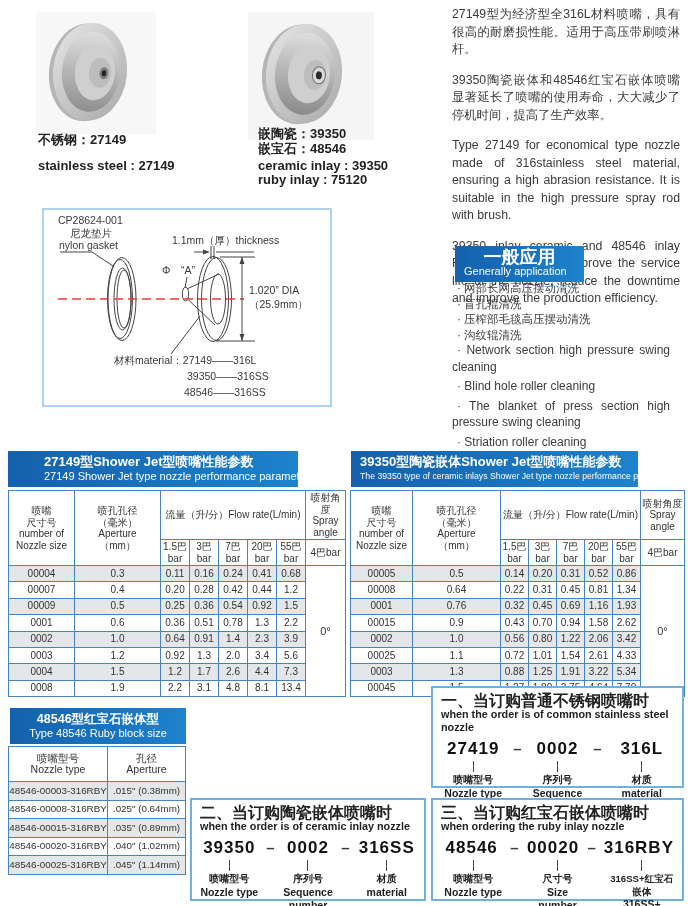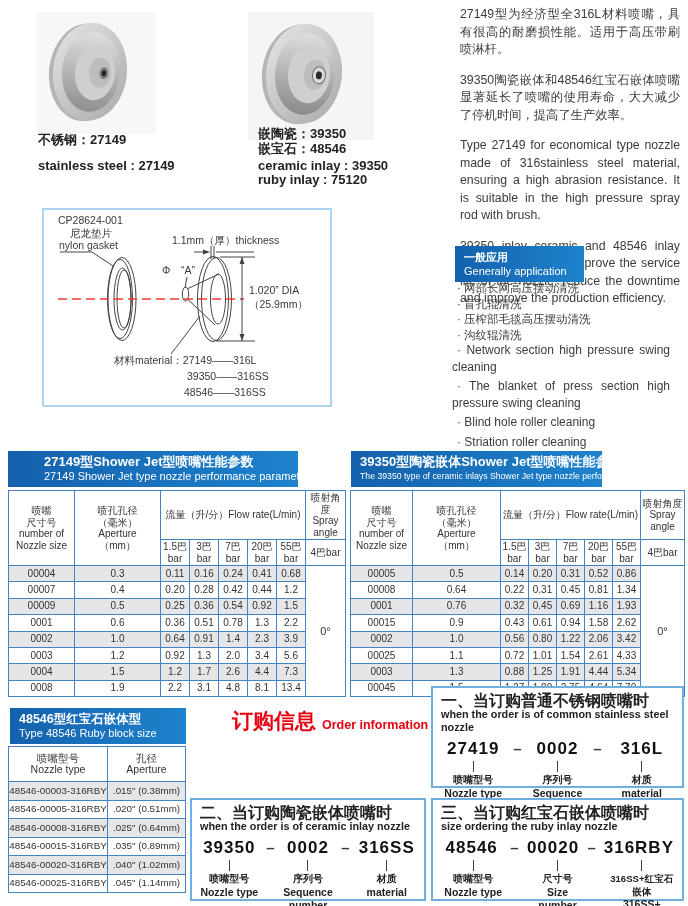--- a/index.html
+++ b/index.html
@@ -4,21 +4,21 @@
 <style>
   html,body{margin:0;padding:0;background:#fff;}
   .page{position:relative;width:688px;height:906px;background:#ffffff;overflow:hidden;
         font-family:"Liberation Sans",sans-serif;color:#3c3c3c;}
   .abs{position:absolute;}
 
   
   .photo-label{font-size:13px;font-weight:700;color:#222;line-height:15px;}
 
   
-  .intro-p{font-size:12.3px;line-height:17.5px;text-align:justify;margin:0 0 13px 8px;color:#3b3b3b;}
+  .intro-p{font-size:12.3px;line-height:17.5px;text-align:justify;margin:0 0 13px 0;color:#3b3b3b;}
 
   
   .band{background:linear-gradient(90deg,#1461ad,#1e82cc);color:#fff;padding:3px 9px 4px 9px;box-sizing:border-box;}
   .band .cn{font-size:13px;font-weight:700;line-height:16px;white-space:nowrap;}
   .band .en{font-size:11px;font-weight:400;line-height:13px;white-space:nowrap;}
   .band .en.small{font-size:8.7px;}
 
   
   .bullets-cn div{font-size:11.5px;line-height:15.5px;color:#3b3b3b;text-indent:4px;}
   .bullets-cn div::before{content:"· ";}
@@ -120,33 +120,33 @@
   <div class="abs photo-label" style="left:258px;top:172px;">ruby inlay : 75120</div>
 
   <div class="abs" style="left:452px;top:6px;width:228px;">
     <p class="intro-p">27149型为经济型全316L材料喷嘴，具有很高的耐磨损性能。适用于高压带刷喷淋杆。</p>
     <p class="intro-p">39350陶瓷嵌体和48546红宝石嵌体喷嘴显著延长了喷嘴的使用寿命，大大减少了停机时间，提高了生产效率。</p>
     <p class="intro-p">Type 27149 for economical type nozzle made of 316stainless steel material, ensuring a high abrasion resistance. It is suitable in the high pressure spray rod with brush.</p>
     <p class="intro-p" style="margin-bottom:0;">39350 inlay ceramic and 48546 inlay Ruby can markedly improve the service life of the nozzle, reduce the downtime and improve the production efficiency.</p>
   </div>
 
   <div class="abs band" style="left:455px;top:246px;width:129px;">
-    <div class="cn" style="font-size:11px;">一般应用</div>
+    <div class="cn" style="font-size:18px;text-align:center;">一般应用</div>
     <div class="en">Generally application</div>
   </div>
   <div class="abs bullets-cn" style="left:453px;top:281px;width:228px;">
       <div>网部长网高压摆动清洗</div>
       <div>盲孔辊清洗</div>
       <div>压榨部毛毯高压摆动清洗</div>
       <div>沟纹辊清洗</div>
     </div>
   <div class="abs bullets-en" style="left:452px;top:342px;width:218px;">
       <div>Network section high pressure swing cleaning</div>
+      <div>Blind hole roller cleaning</div>
       <div>The blanket of press section high pressure swing cleaning</div>
-      <div>Blind hole roller cleaning</div>
       <div>Striation roller cleaning</div>
     </div>
 
   <div class="abs drawing-box" style="left:42px;top:208px;width:290px;height:199px;">
     <svg width="286" height="195" viewBox="0 0 286 195">
       <text x="14" y="14" font-size="10.5">CP28624-001</text>
       <text x="26" y="27" font-size="10.5">尼龙垫片</text>
       <text x="15" y="39" font-size="10.5">nylon gasket</text>
 
       <polyline points="16,42 48,42 69,56" fill="none" stroke="#444" stroke-width="1"></polyline>
@@ -328,21 +328,21 @@
           <td>1.9</td>
           <td>2.2</td>
           <td>3.1</td>
           <td>4.8</td>
           <td>8.1</td>
           <td>13.4</td>
         </tr>
       </tbody>
   </table>
 
-  <div class="abs band" style="left:351px;top:451px;width:251px;">
+  <div class="abs band" style="left:351px;top:451px;width:287px;">
     <div class="cn">39350型陶瓷嵌体Shower Jet型喷嘴性能参数</div>
     <div class="en small">The 39350 type of ceramic inlays Shower Jet type nozzle performance parameters</div>
   </div>
   <table class="perf abs" style="left:350px;top:490px;width:334px;">
     <colgroup>
         <col style="width:62px">
         <col style="width:88px">
         <col style="width:28px">
         <col style="width:28px">
         <col style="width:28px">
@@ -420,21 +420,21 @@
           <td>0.32</td>
           <td>0.45</td>
           <td>0.69</td>
           <td>1.16</td>
           <td>1.93</td>
         </tr>
         <tr>
           <td>00015</td>
           <td>0.9</td>
           <td>0.43</td>
-          <td>0.61</td>
+          <td>0.70</td>
           <td>0.94</td>
           <td>1.58</td>
           <td>2.62</td>
         </tr>
         <tr>
           <td>0002</td>
           <td>1.0</td>
           <td>0.56</td>
           <td>0.80</td>
           <td>1.22</td>
@@ -449,36 +449,36 @@
           <td>1.54</td>
           <td>2.61</td>
           <td>4.33</td>
         </tr>
         <tr>
           <td>0003</td>
           <td>1.3</td>
           <td>0.88</td>
           <td>1.25</td>
           <td>1.91</td>
-          <td>4.44</td>
+          <td>3.22</td>
           <td>5.34</td>
         </tr>
         <tr>
           <td>00045</td>
           <td>1.5</td>
           <td>1.27</td>
           <td>1.80</td>
           <td>2.75</td>
           <td>4.64</td>
           <td>7.70</td>
         </tr>
       </tbody>
   </table>
 
-  <div class="abs band" style="left:10px;top:708px;width:176px;">
+  <div class="abs band" style="left:10px;top:708px;width:176px;text-align:center;">
     <div class="cn" style="font-size:12.5px;">48546型红宝石嵌体型</div>
     <div class="en">Type 48546 Ruby block size</div>
   </div>
   <table class="ruby abs" style="left:8px;top:746px;width:177px;">
     <colgroup>
         <col style="width:99px">
         <col style="width:78px">
       </colgroup>
     <thead>
       <tr>
@@ -491,46 +491,38 @@
             <span class="hl">Aperture</span>
         </th>
       </tr>
     </thead>
     <tbody>
         <tr>
           <td>48546-00003-316RBY</td>
           <td>.015" (0.38mm)</td>
         </tr>
         <tr>
-          <td>48546-00005-316RBY</td>
-          <td>.020" (0.51mm)</td>
-        </tr>
-        <tr>
           <td>48546-00008-316RBY</td>
           <td>.025" (0.64mm)</td>
         </tr>
         <tr>
           <td>48546-00015-316RBY</td>
           <td>.035" (0.89mm)</td>
         </tr>
         <tr>
           <td>48546-00020-316RBY</td>
           <td>.040" (1.02mm)</td>
         </tr>
         <tr>
           <td>48546-00025-316RBY</td>
           <td>.045" (1.14mm)</td>
         </tr>
       </tbody>
   </table>
 
-  <div class="abs" style="left:232px;top:710px;display:flex;align-items:flex-end;">
-    <span class="order-title-cn">订购信息</span>
-    <span class="order-title-en">Order information</span>
-  </div>
 
   <div class="order-box" style="left:431px;top:686px;width:253px;height:102px;">
     <div class="order-cn">一、当订购普通不锈钢喷嘴时</div>
     <div class="order-en">when the order is of common stainless steel nozzle</div>
     <div class="code-grid">
       <span class="code">27419</span>
       <span class="dash">–</span>
       <span class="code">0002</span>
       <span class="dash">–</span>
       <span class="code">316L</span>
@@ -590,21 +582,21 @@
         <div></div>
       <div class="olabel">
           <div class="cn">材质</div>
           <div class="en">material</div>
         </div>
     </div>
   </div>
 
   <div class="order-box" style="left:431px;top:798px;width:253px;height:103px;">
     <div class="order-cn">三、当订购红宝石嵌体喷嘴时</div>
-    <div class="order-en">size ordering the ruby inlay nozzle</div>
+    <div class="order-en">when ordering the ruby inlay nozzle</div>
     <div class="code-grid">
       <span class="code">48546</span>
       <span class="dash">–</span>
       <span class="code">00020</span>
       <span class="dash">–</span>
       <span class="code">316RBY</span>
     </div>
     <div class="tick-grid">
       <div class="tick"></div>
         <div></div>

